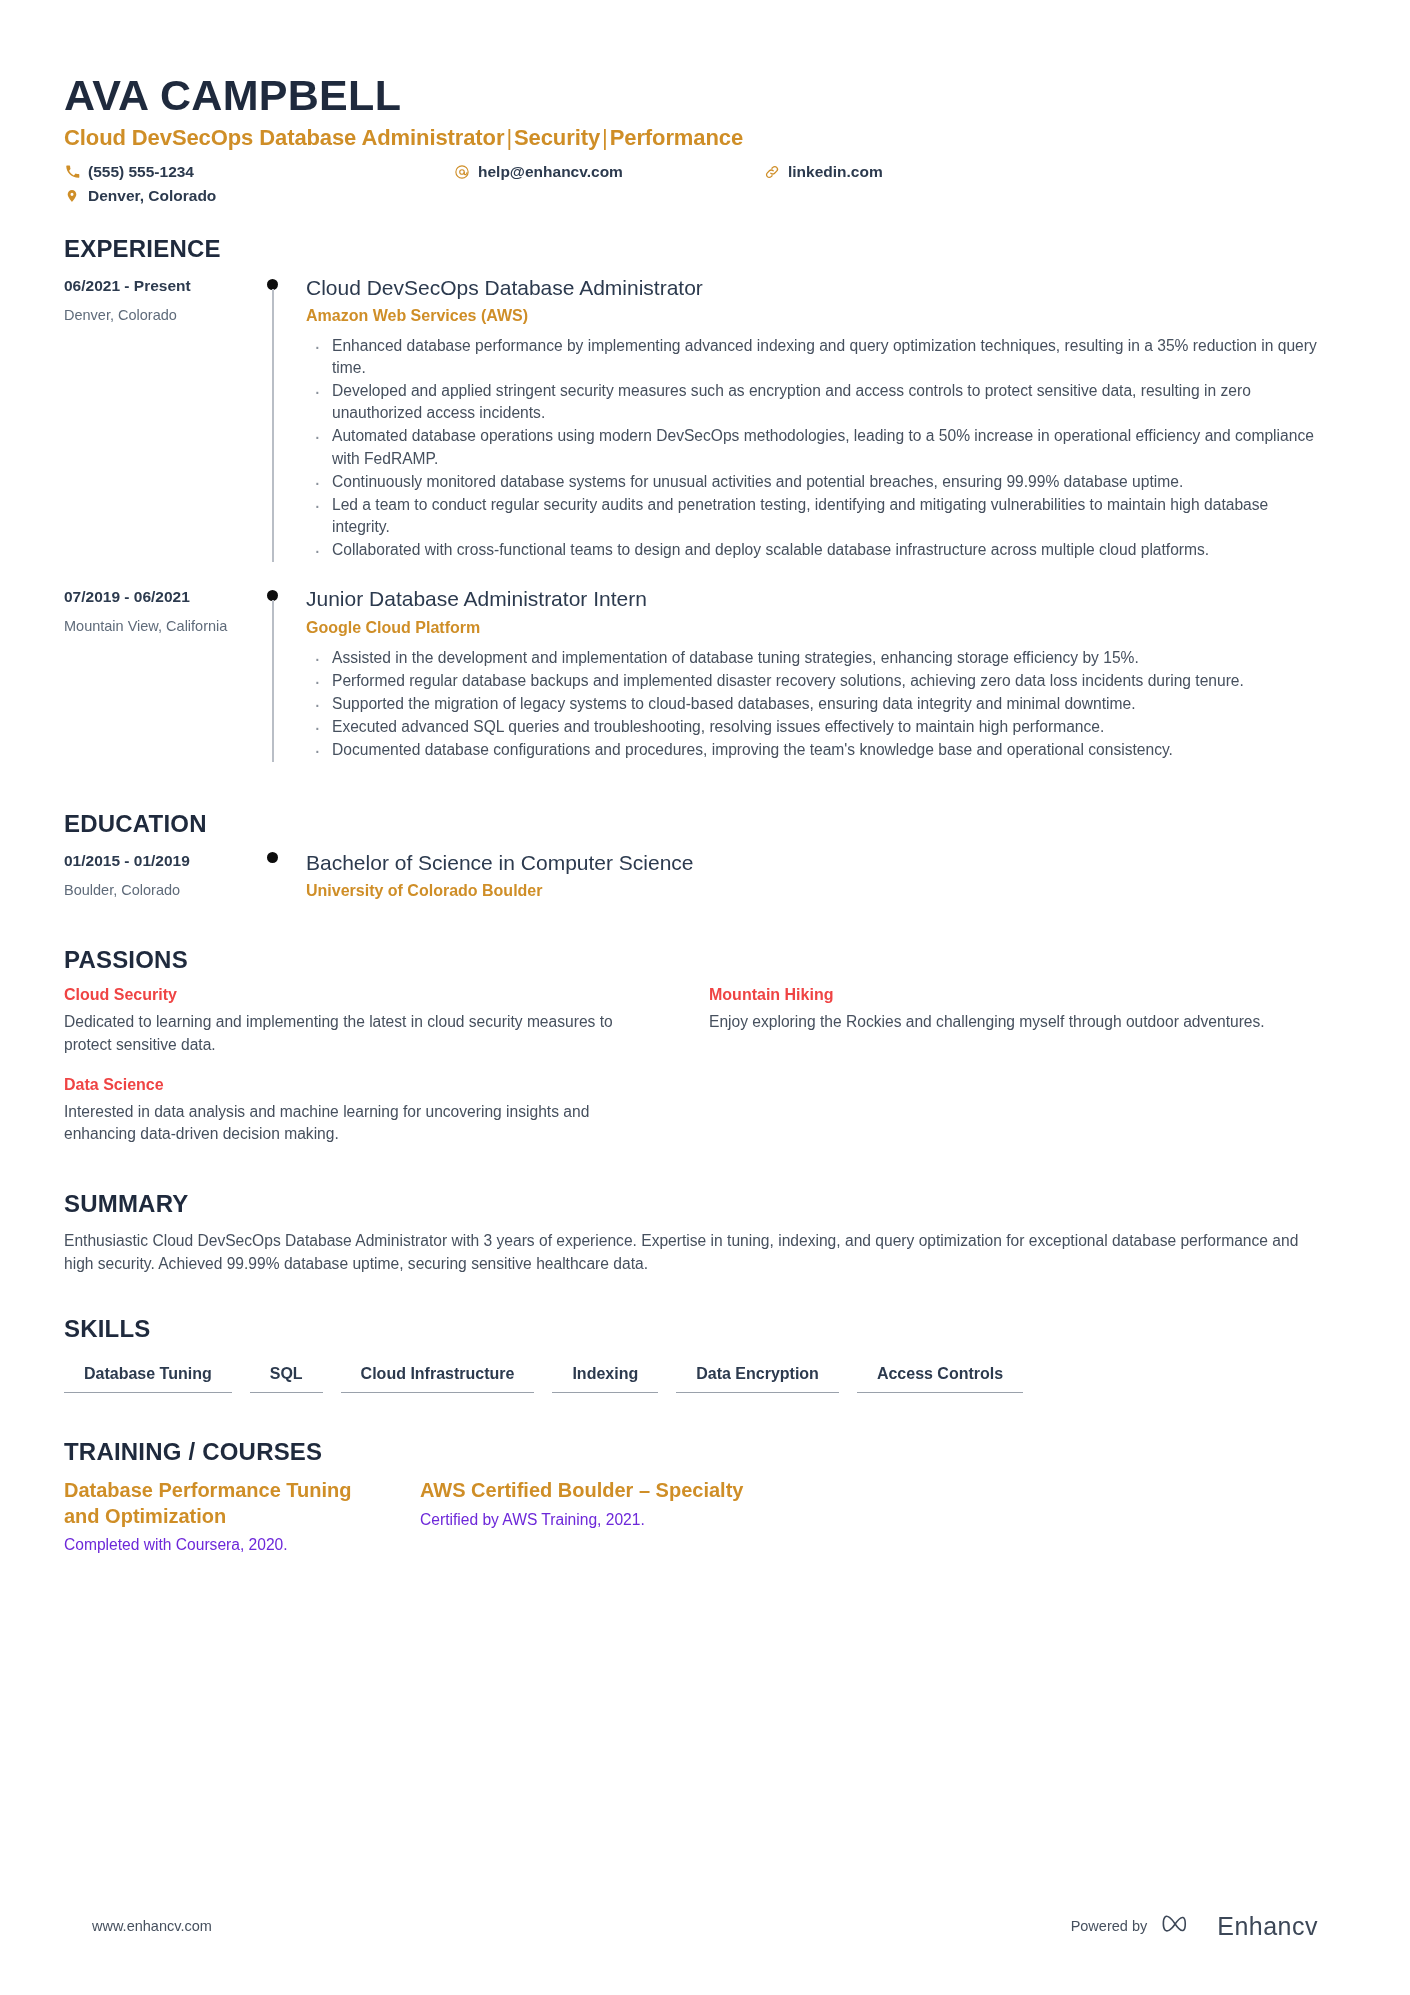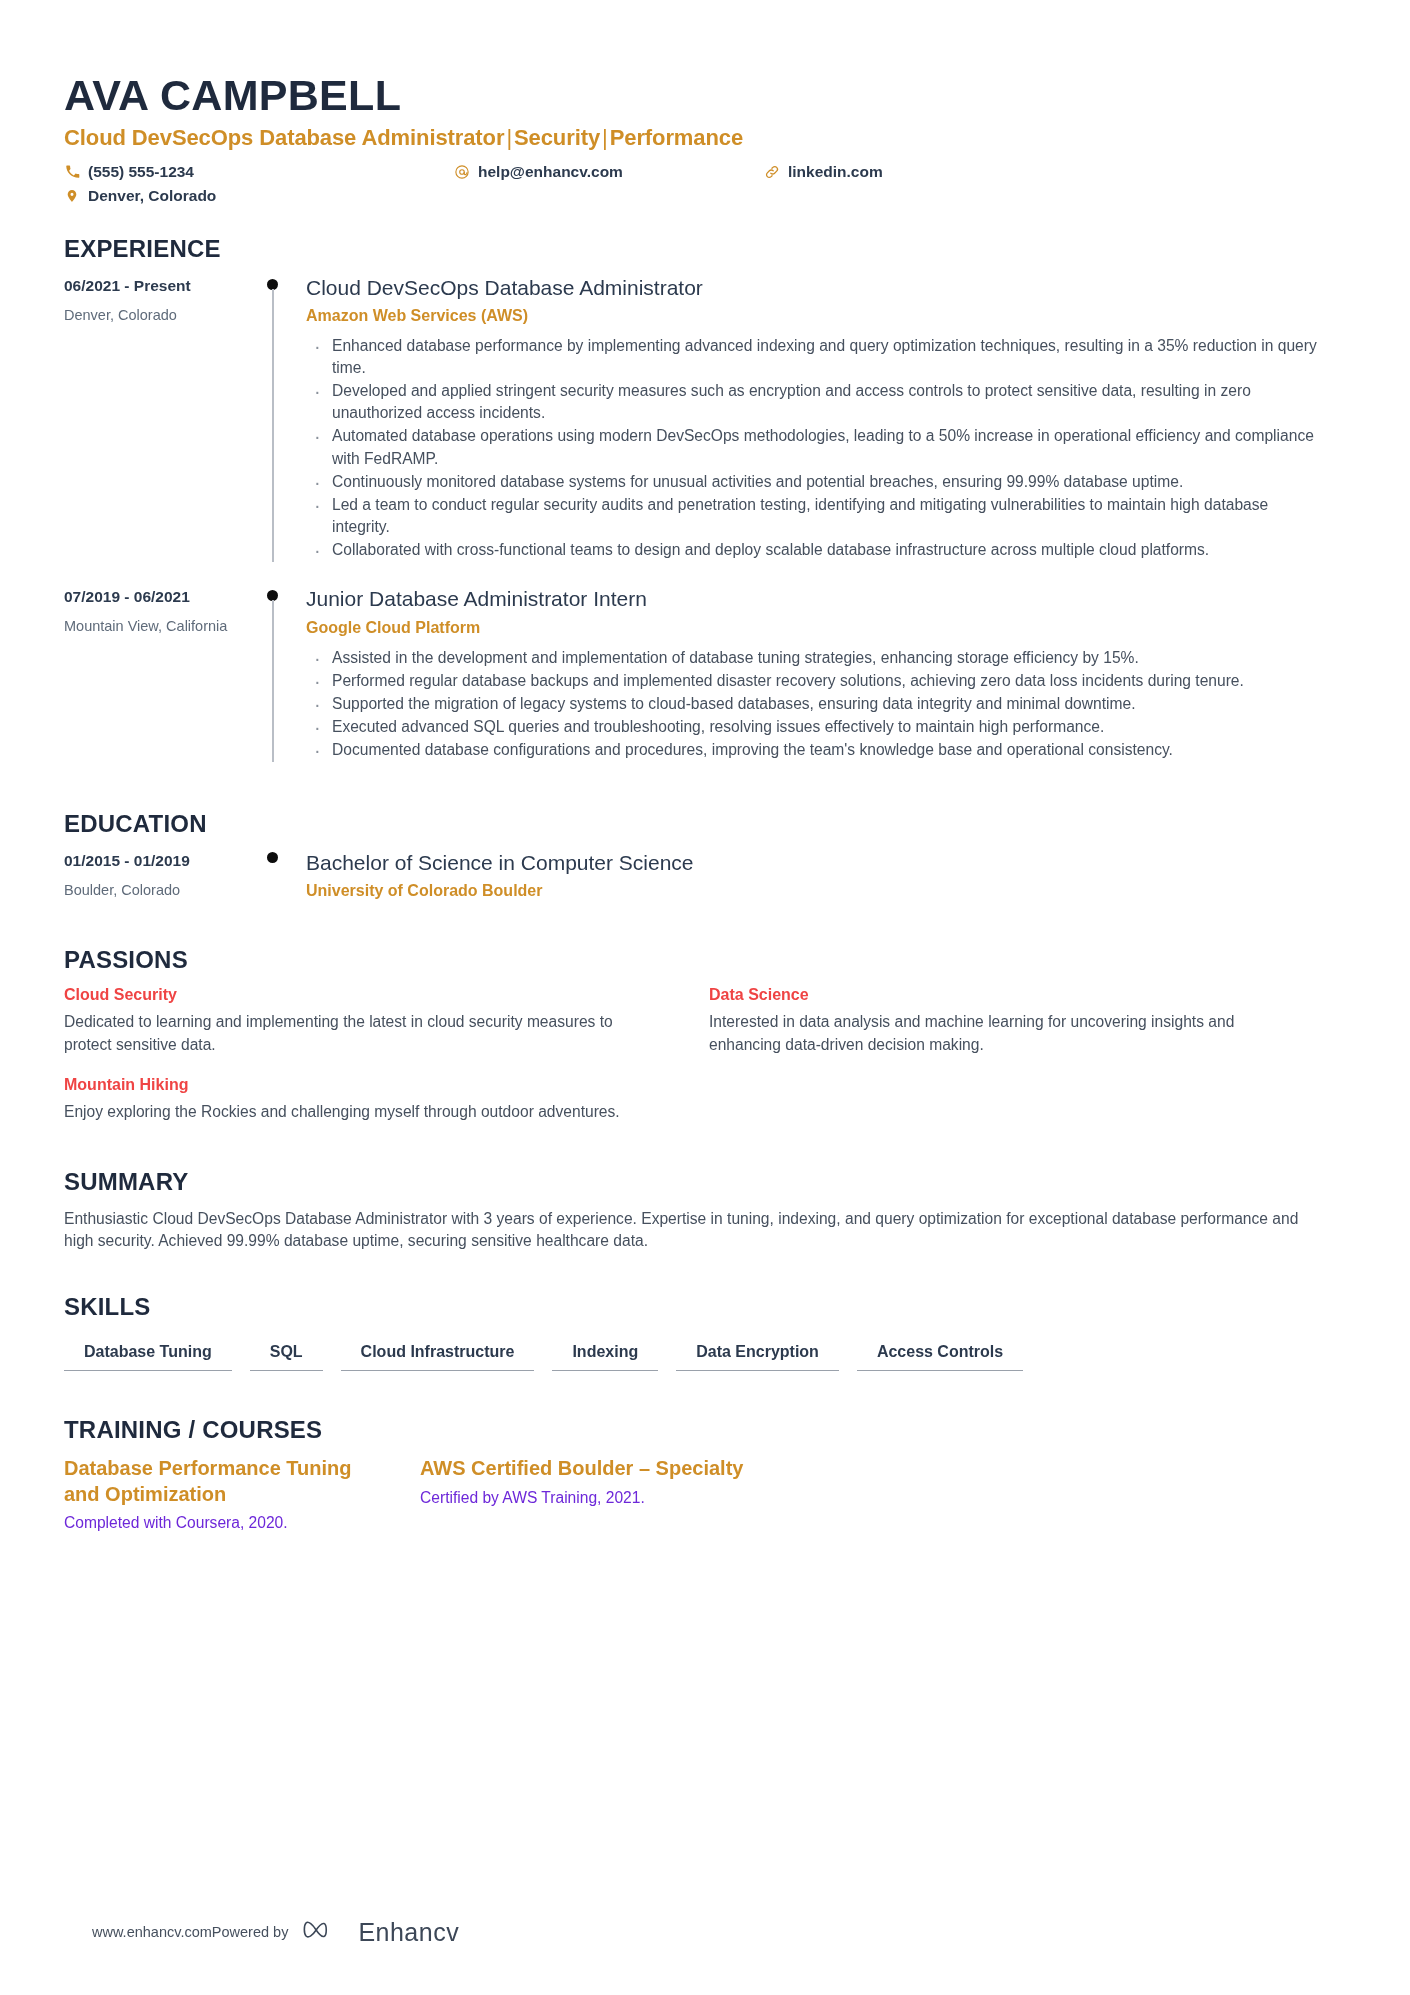--- a/index.html
+++ b/index.html
@@ -208,23 +208,24 @@
     display: grid;
     grid-template-columns: 320px 1fr;
     column-gap: 36px;
   }
 
   
   .footer {
     position: absolute;
     left: 92px;
     right: 92px;
-    bottom: 48px;
+    bottom: 54px;
     display: flex;
     align-items: center;
+    justify-content: space-between;
   }
   .footer-url {
     font-size: 14.5px;
     color: #46505e;
   }
   .footer-right {
     display: flex;
     align-items: center;
     gap: 14px;
   }
@@ -365,26 +366,26 @@
   </div>
 
   <div class="section" style="margin-top:40px;">
     <div class="section-title">PASSIONS</div>
     <div class="two-col">
       <div>
         <div class="passion-title">Cloud Security</div>
         <div class="passion-desc">Dedicated to learning and implementing the latest in cloud security measures to protect sensitive data.</div>
       </div>
       <div>
+        <div class="passion-title">Mountain Hiking</div>
+        <div class="passion-desc">Enjoy exploring the Rockies and challenging myself through outdoor adventures.</div>
+      </div>
+      <div>
         <div class="passion-title">Data Science</div>
         <div class="passion-desc">Interested in data analysis and machine learning for uncovering insights and enhancing data-driven decision making.</div>
-      </div>
-      <div>
-        <div class="passion-title">Mountain Hiking</div>
-        <div class="passion-desc">Enjoy exploring the Rockies and challenging myself through outdoor adventures.</div>
       </div>
     </div>
   </div>
 
   <div class="section" style="margin-top:45px;">
     <div class="section-title">SUMMARY</div>
     <div class="summary-text">Enthusiastic Cloud DevSecOps Database Administrator with 3 years of experience. Expertise in tuning, indexing, and query optimization for exceptional database performance and high security. Achieved 99.99% database uptime, securing sensitive healthcare data.</div>
   </div>
 
   <div class="section" style="margin-top:40px;">

